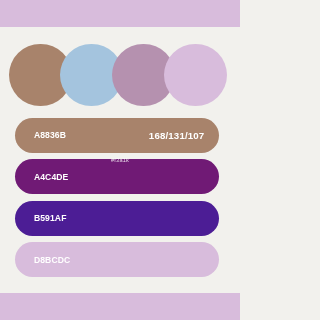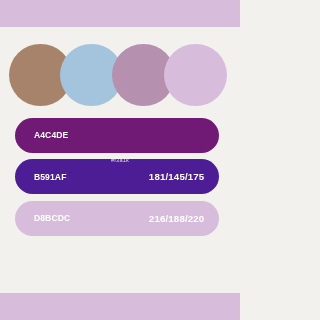--- a/index.html
+++ b/index.html
@@ -110,32 +110,34 @@
 
   <div class="swatch-circles">
     <div class="circle circle-1" style="background: rgb(168, 131, 107);"></div>
     <div class="circle circle-2" style="background: rgb(164, 196, 222);"></div>
     <div class="circle circle-3" style="background: rgb(181, 145, 175);"></div>
     <div class="circle circle-4" style="background: rgb(216, 188, 220);"></div>
   </div>
 
   <div class="pills">
 
+    <div class="pill" style="background: rgb(168, 131, 107);">
+      <span class="pill-hex">A8836B</span>
+      <span class="pill-rgb">168/131/107</span>
+    </div>
 
     <div class="pill" style="background: #701a75;">
       <span class="pill-hex">A4C4DE</span>
     </div>
 
     <div class="pill" style="background: #4c1d95;">
       <span class="pill-hex">B591AF</span>
-      <span class="pill-rgb">181/145/175</span>
     </div>
 
     <div class="pill" style="background: rgb(216, 188, 220);">
       <span class="pill-hex">D8BCDC</span>
-      <span class="pill-rgb">216/188/220</span>
     </div>
 
   </div>
 
   <div class="watermark">#f3a1k</div>
 
 </div>
 
 </body></html>

